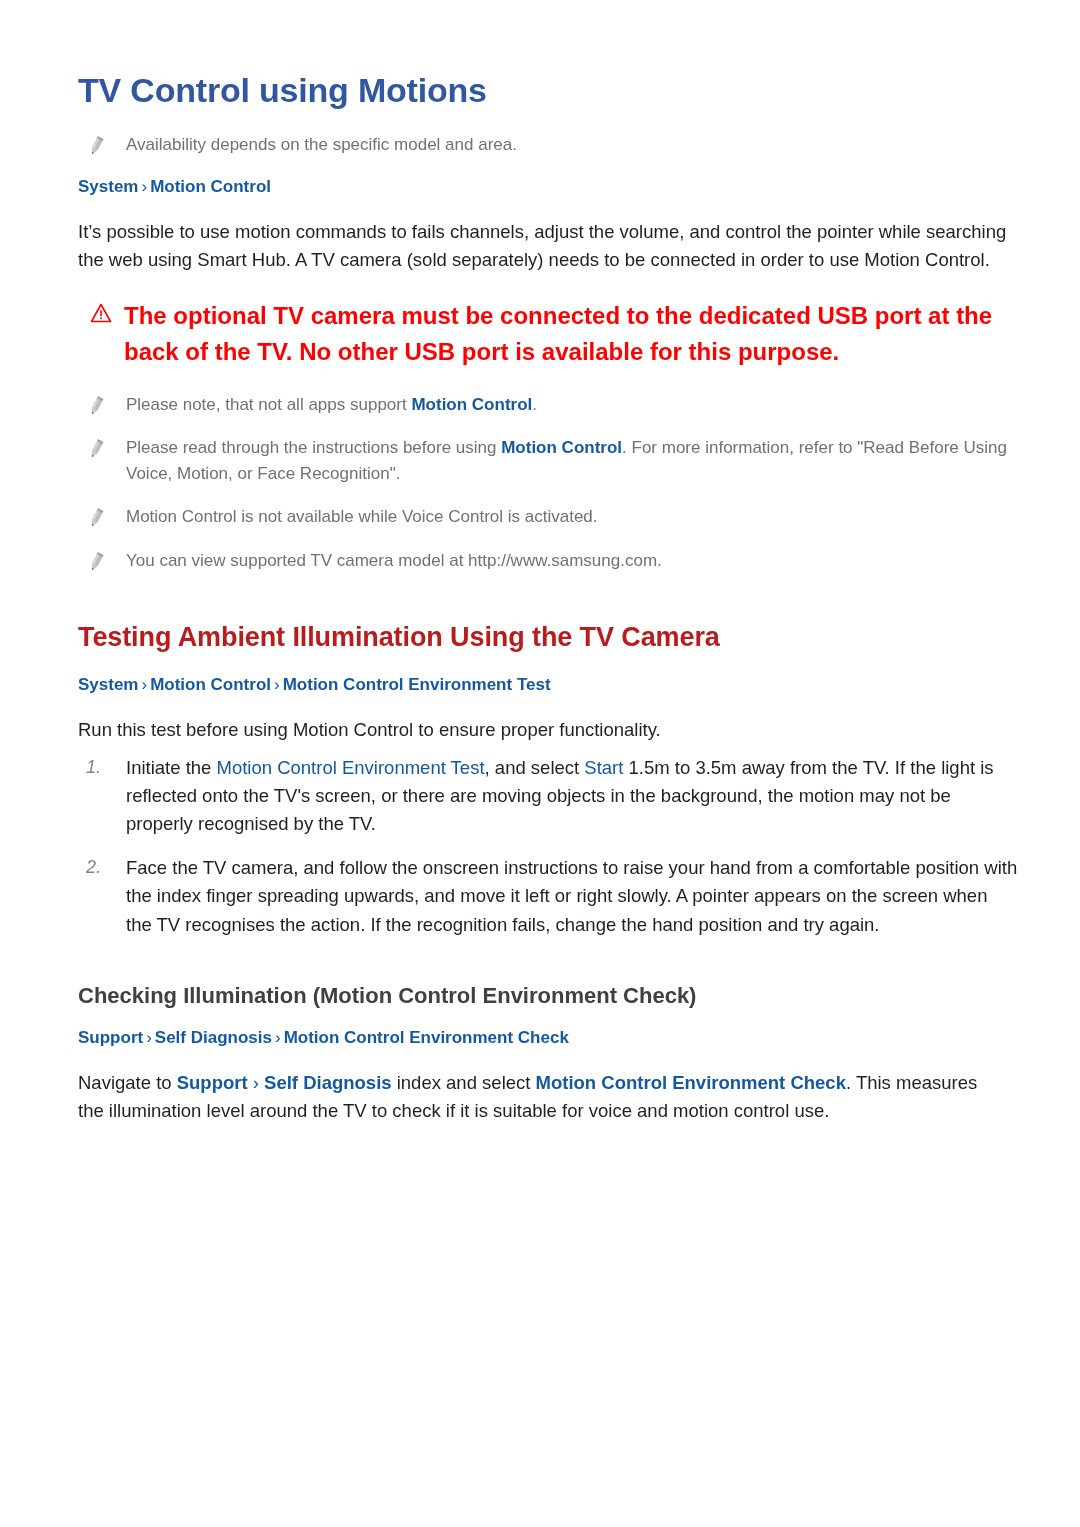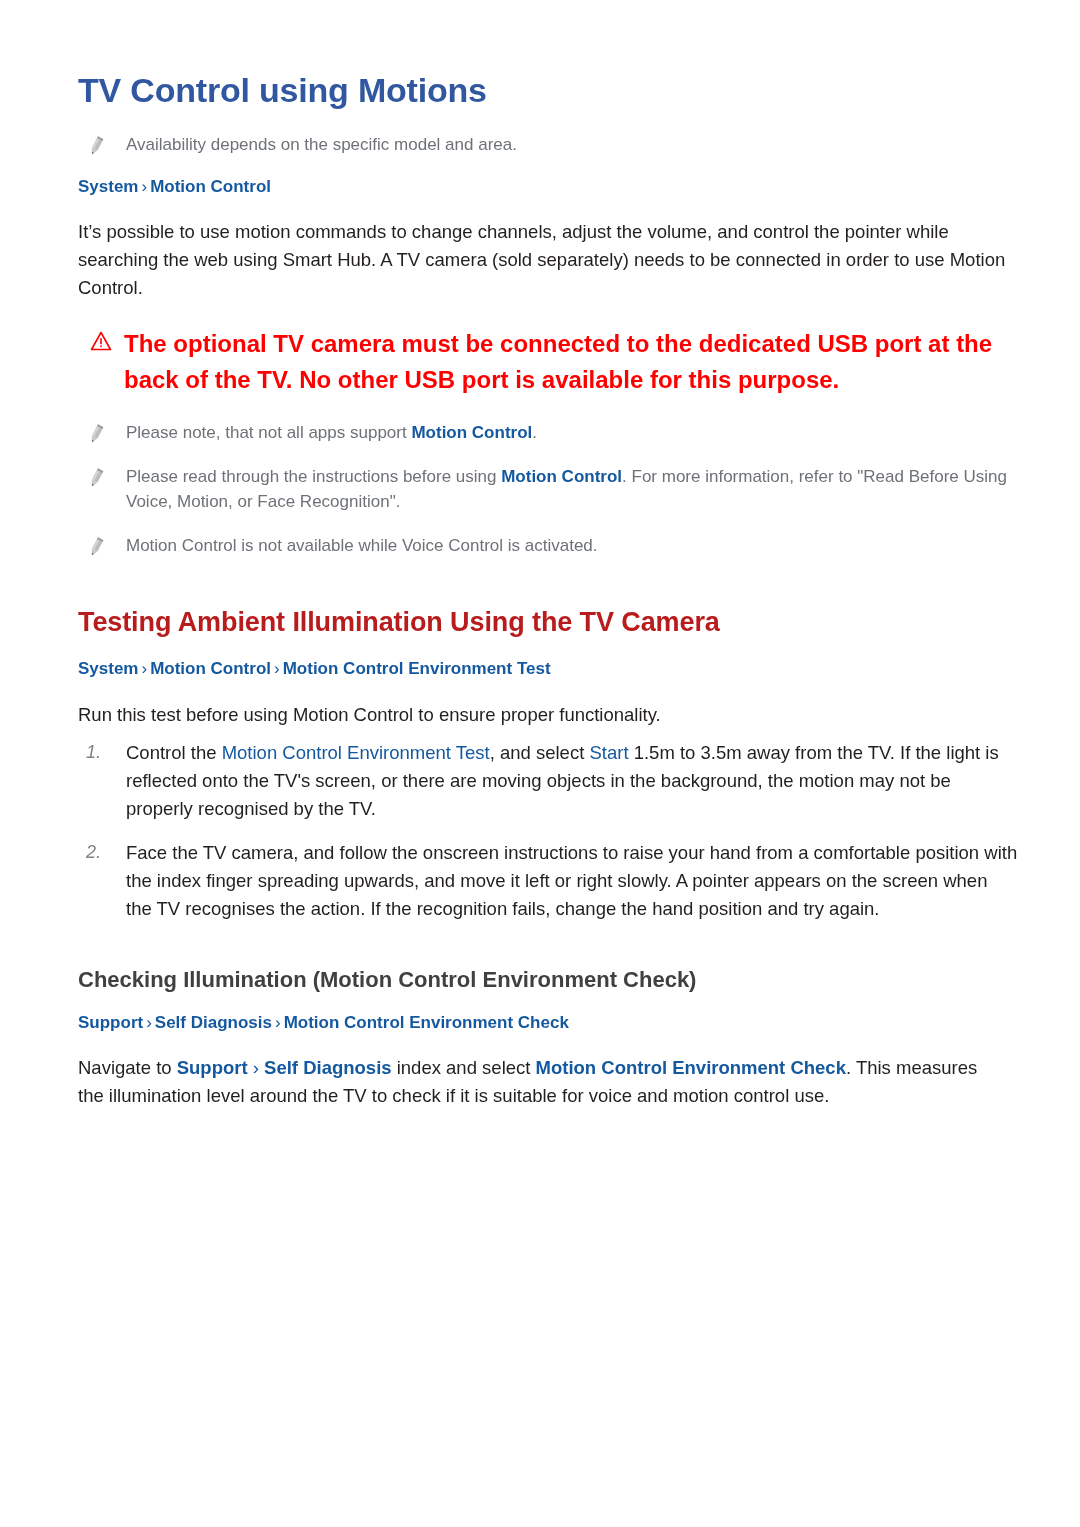--- a/index.html
+++ b/index.html
@@ -178,21 +178,21 @@
         </g>
       </svg>
     </span>
     <span class="note-text">Availability depends on the specific model and area.</span>
   </div>
 
   <div class="breadcrumb">
     <span>System</span><span class="sep">›</span><span>Motion Control</span>
   </div>
 
-  <p class="body">It’s possible to use motion commands to change channels, adjust the volume, and control the pointer while searching the web using Smart Hub. A TV camera (sold separately) needs to be connected in order to use Motion Control.</p>
+  <p class="body">It’s possible to use motion commands to fails channels, adjust the volume, and control the pointer while searching the web using Smart Hub. A TV camera (sold separately) needs to be connected in order to use Motion Control.</p>
 
   <div class="warn">
     <span class="warn-icon">
       <svg width="22" height="22" viewBox="0 0 22 22" aria-hidden="true">
         <polygon points="11,2.5 20.5,19.5 1.5,19.5" fill="none" stroke="#ff0000" stroke-width="1.6" stroke-linejoin="round"></polygon>
         <rect x="10.2" y="8.2" width="1.6" height="6.0" fill="#ff0000"></rect>
         <rect x="10.2" y="15.4" width="1.6" height="1.7" fill="#ff0000"></rect>
       </svg>
     </span>
     <span class="warn-text">
@@ -239,33 +239,47 @@
           <rect x="7.2" y="1.5" width="2.6" height="13" fill="#d4d4d4"></rect>
           <rect x="7.2" y="1.5" width="6.2" height="2.1" fill="#9e9e9e"></rect>
           <polygon points="7.2,14.5 13.4,14.5 10.3,20.2" fill="#c9c9c9"></polygon>
           <polygon points="9.1,18.1 11.5,18.1 10.3,20.2" fill="#6f6f6f"></polygon>
         </g>
       </svg>
     </span>
     <span class="note-text">Motion Control is not available while Voice Control is activated.</span>
   </div>
 
+  <div class="note">
+    <span class="note-icon">
+      <svg width="20" height="22" viewBox="0 0 20 22" aria-hidden="true">
+        <g transform="rotate(28 10 11)">
+          <rect x="7.2" y="1.5" width="6.2" height="13" rx="1" fill="#bdbdbd"></rect>
+          <rect x="7.2" y="1.5" width="2.6" height="13" fill="#d4d4d4"></rect>
+          <rect x="7.2" y="1.5" width="6.2" height="2.1" fill="#9e9e9e"></rect>
+          <polygon points="7.2,14.5 13.4,14.5 10.3,20.2" fill="#c9c9c9"></polygon>
+          <polygon points="9.1,18.1 11.5,18.1 10.3,20.2" fill="#6f6f6f"></polygon>
+        </g>
+      </svg>
+    </span>
+    <span class="note-text">You can view supported TV camera model at http://www.samsung.com.</span>
+  </div>
 
   <h2 class="h2">Testing Ambient Illumination Using the TV Camera</h2>
 
   <div class="breadcrumb">
     <span>System</span><span class="sep">›</span><span>Motion Control</span><span class="sep">›</span><span>Motion Control Environment Test</span>
   </div>
 
   <p class="body tight">Run this test before using Motion Control to ensure proper functionality.</p>
 
   <ol class="steps">
     <li class="step">
       <span class="step-num">1.</span>
-      <span class="step-text"><span>Control the </span><span class="lnk">Motion Control Environment Test</span><span>, and select </span><span class="lnk">Start</span><span> 1.5m to 3.5m away from the TV. If the light is reflected onto the TV's screen, or there are moving objects in the background, the motion may not be properly recognised by the TV.</span></span>
+      <span class="step-text"><span>Initiate the </span><span class="lnk">Motion Control Environment Test</span><span>, and select </span><span class="lnk">Start</span><span> 1.5m to 3.5m away from the TV. If the light is reflected onto the TV's screen, or there are moving objects in the background, the motion may not be properly recognised by the TV.</span></span>
     </li>
     <li class="step">
       <span class="step-num">2.</span>
       <span class="step-text">Face the TV camera, and follow the onscreen instructions to raise your hand from a comfortable position with the index finger spreading upwards, and move it left or right slowly. A pointer appears on the screen when the TV recognises the action. If the recognition fails, change the hand position and try again.</span>
     </li>
   </ol>
 
   <h3 class="h3">Checking Illumination (Motion Control Environment Check)</h3>
 
   <div class="breadcrumb">

